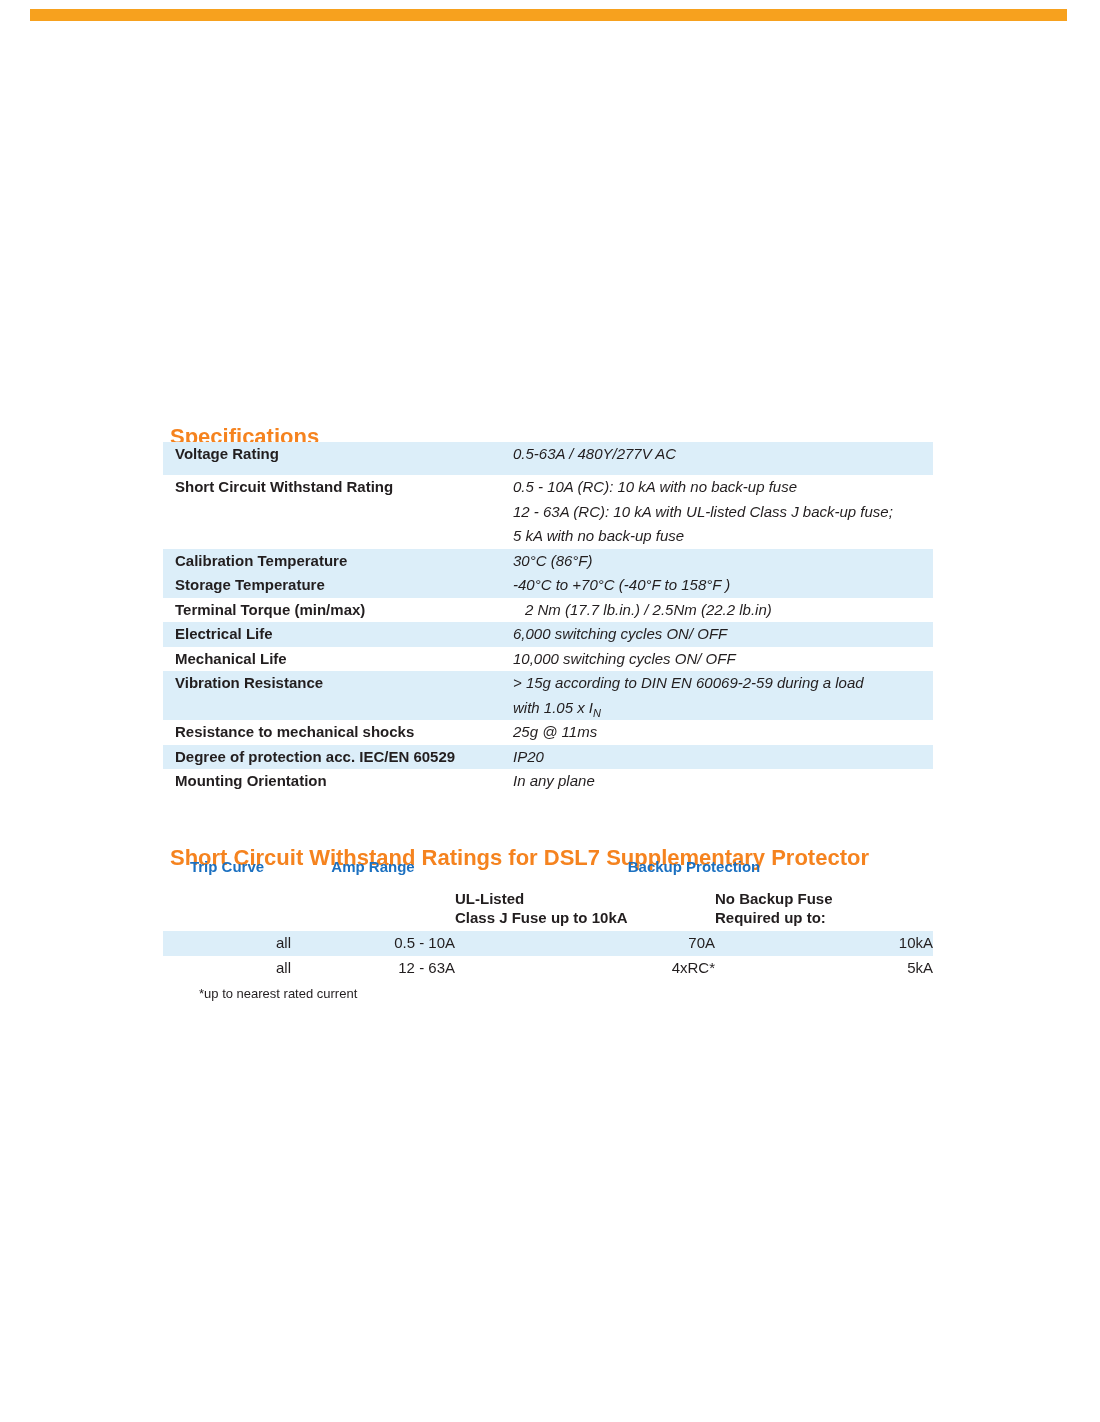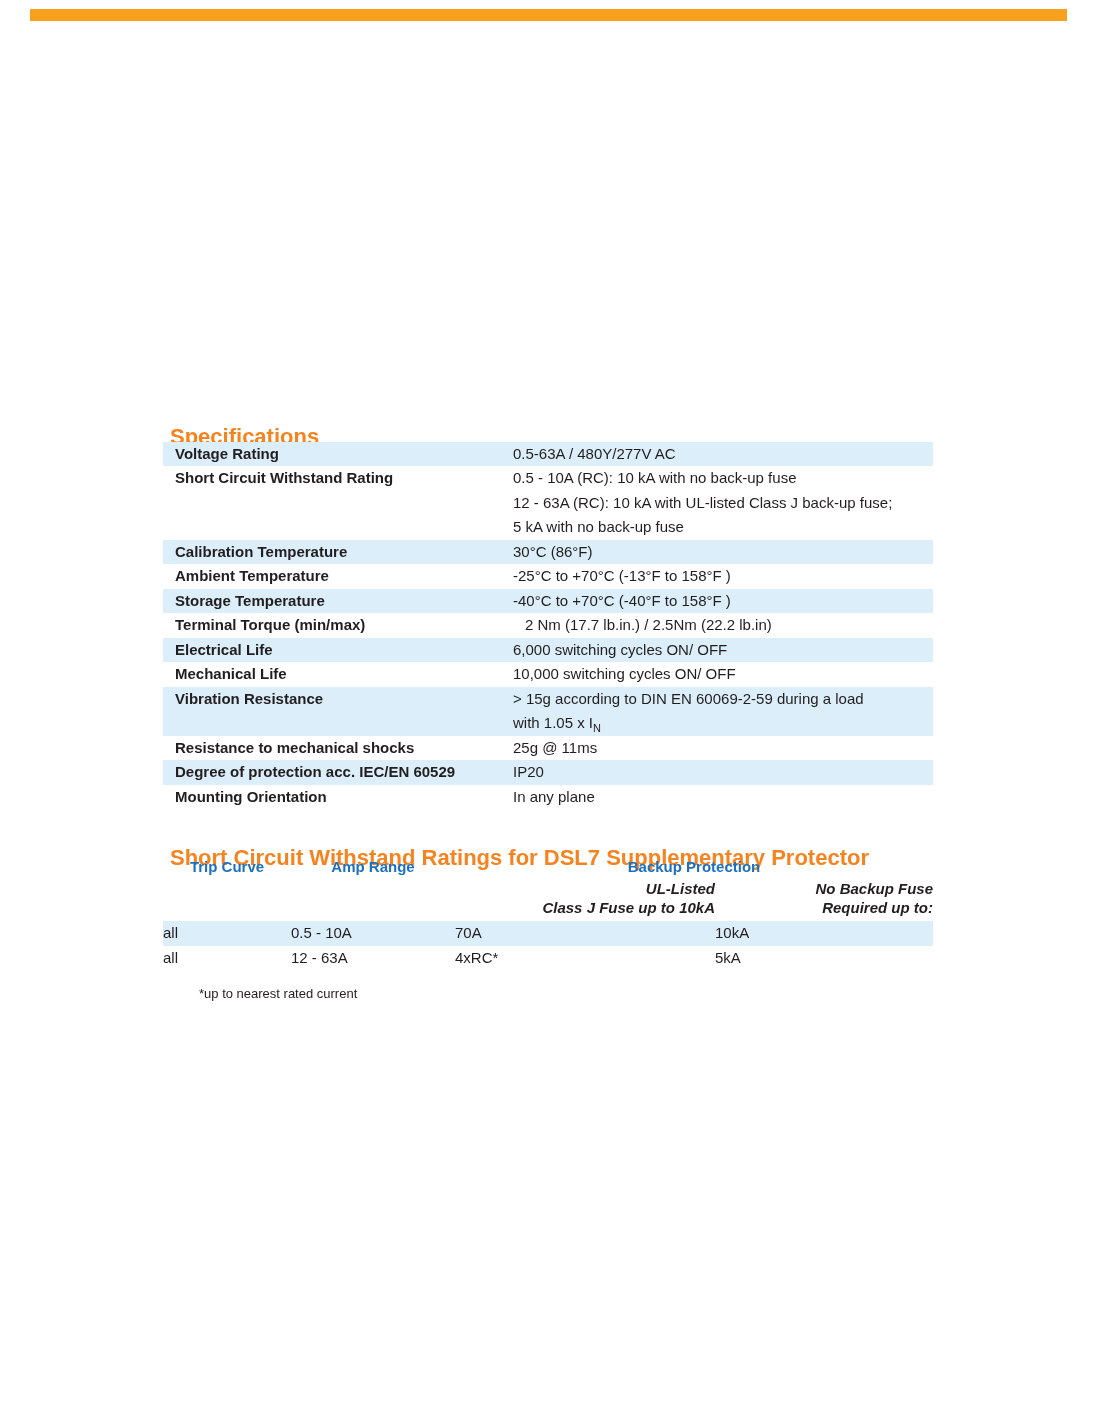--- a/index.html
+++ b/index.html
@@ -29,82 +29,76 @@
     position:absolute;left:163px;top:442px;width:770px;
     font-size:15px;line-height:24.5px;
   }
   .spec-row{display:flex;align-items:flex-start;}
   .spec-row.hl{background:var(--rowblue,#dceef9);}
   .spec-label{
     width:350px;box-sizing:border-box;padding-left:12px;
     font-weight:bold;flex:0 0 350px;
   }
   .spec-value{flex:1;}
-  .spec-value .vline{display:block;}
+  .spec-value .vline{display:block;font-style:italic;}
   sub{font-size:11px;}
 
   
   .ratings-table{
     position:absolute;left:163px;top:858px;width:770px;
     font-size:15px;
   }
   .rt-grid{
     display:grid;
     grid-template-columns:128px 164px 260px 218px;
   }
   .rt-head{
     color:var(--headblue,#1b70c0);
     font-weight:bold;line-height:18px;text-align:center;
   }
   .rt-head .span2{grid-column:3 / 5;}
-  .rt-subhead{margin-top:4px;font-weight:bold;line-height:18.5px;text-align:right;font-style:italic;}
+  .rt-subhead{margin-top:14px;font-weight:bold;line-height:18.5px;text-align:left;}
   .rt-subhead .cell{white-space:nowrap;}
   .rt-body{margin-top:4px;}
-  .rt-row{height:24.5px;line-height:24.5px;text-align:left;}
+  .rt-row{height:24.5px;line-height:24.5px;text-align:right;}
   .rt-row.hl{background:var(--rowblue,#dceef9);}
   .footnote{
     position:absolute;left:199px;top:986px;
     font-size:13px;line-height:16px;
   }
 </style>
 </head>
 <body>
 
 <div class="page">
 
   <div class="top-bar"></div>
 
   <h1 class="section-heading" id="spec-heading">Specifications</h1>
 
   <div class="spec-table">
     <div id="spec-body">
-        <div class="spec-row hl" style="height: 24px;">
+        <div class="spec-row hl" style="height: 33px;">
           <div class="spec-label">Voltage Rating</div>
           <div class="spec-value">
             <span class="vline">0.5-63A / 480Y/277V AC</span>
           </div>
         </div>
         <div class="spec-row" style="height: 73.5px;">
           <div class="spec-label">Short Circuit Withstand Rating</div>
           <div class="spec-value">
             <span class="vline">0.5 - 10A (RC): 10 kA with no back-up fuse</span>
             <span class="vline">12 - 63A (RC): 10 kA with UL-listed Class J back-up fuse;</span>
             <span class="vline">5 kA with no back-up fuse</span>
           </div>
         </div>
         <div class="spec-row hl" style="height: 24.5px;">
           <div class="spec-label">Calibration Temperature</div>
           <div class="spec-value">
             <span class="vline">30°C (86°F)</span>
-          </div>
-        </div>
-        <div class="spec-row" style="height: 24.5px;">
-          <div class="spec-label">Ambient Temperature</div>
-          <div class="spec-value">
-            <span class="vline">-25°C to +70°C (-13°F to 158°F )</span>
           </div>
         </div>
         <div class="spec-row hl" style="height: 24.5px;">
           <div class="spec-label">Storage Temperature</div>
           <div class="spec-value">
             <span class="vline">-40°C to +70°C (-40°F to 158°F )</span>
           </div>
         </div>
         <div class="spec-row" style="height: 24.5px; gap: 12px;">
           <div class="spec-label">Terminal Torque (min/max)</div>

